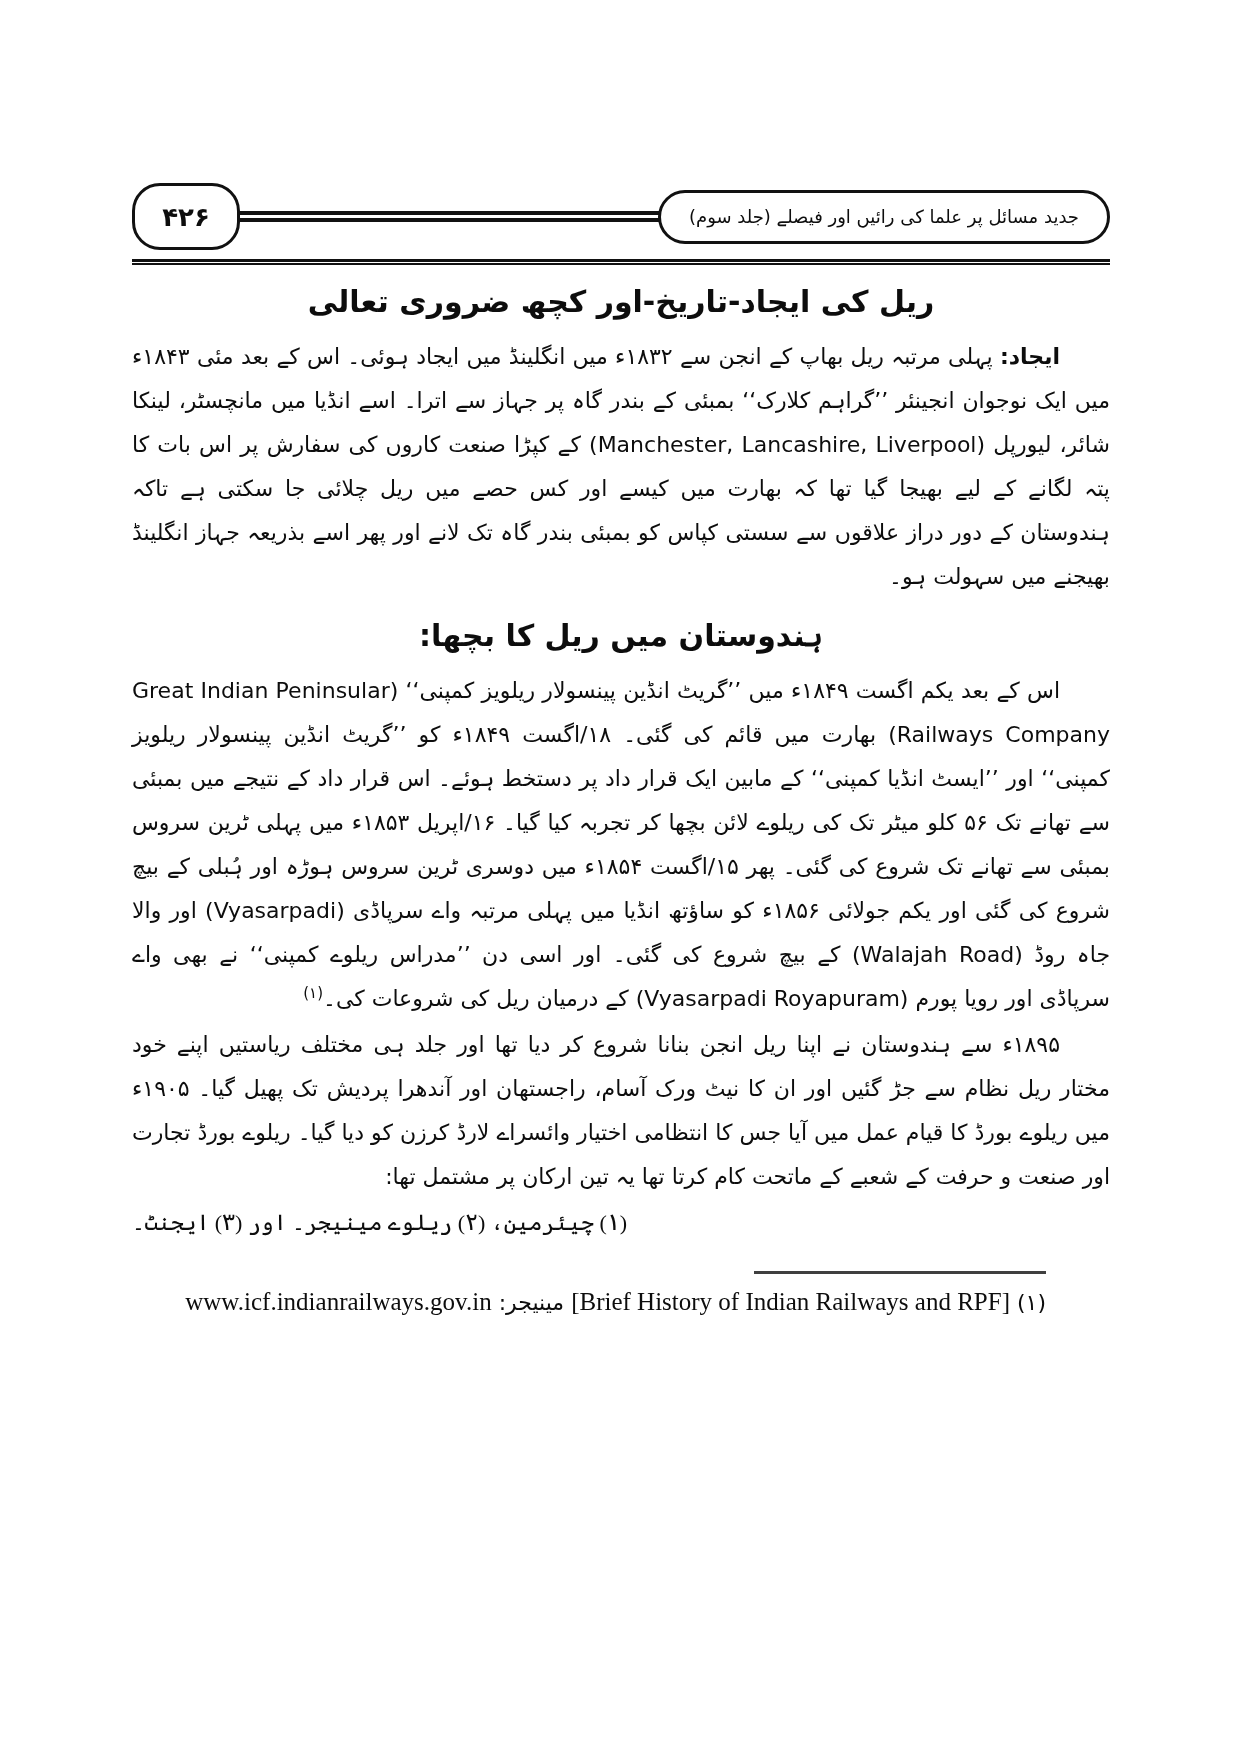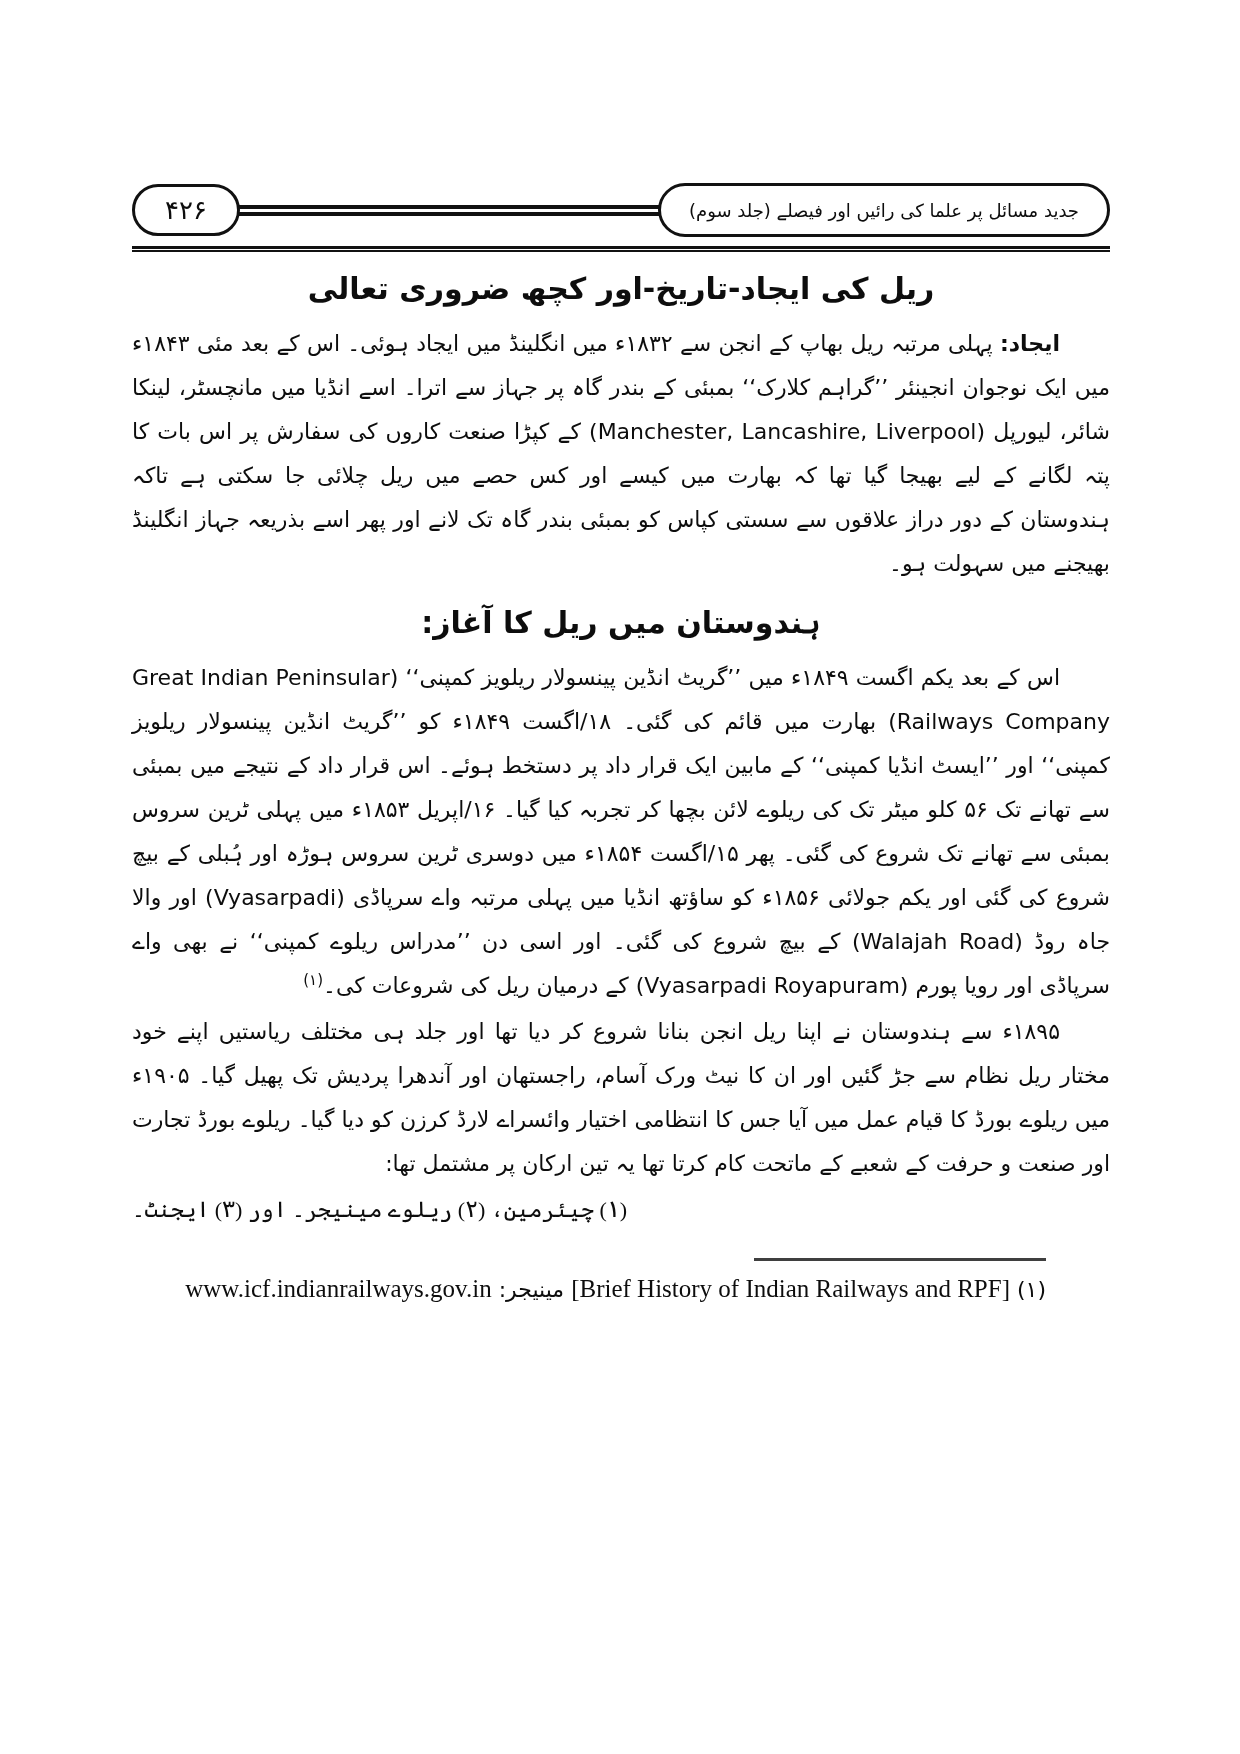--- a/index.html
+++ b/index.html
@@ -26,23 +26,23 @@
     border: 3px solid #111;
     border-radius: 28px;
     background: #fff;
     display: flex;
     align-items: center;
     justify-content: center;
     box-sizing: border-box;
   }
   .pill-num {
     min-width: 108px;
-    height: 52px;
+    height: 67px;
     font-size: 26px;
-    font-weight: normal;
+    font-weight: bold;
     padding: 0 14px;
     text-align: right;
   }
   .pill-title {
     height: 54px;
     font-size: 18px;
     padding: 2px 28px;
     white-space: nowrap;
   }
   .connector {
@@ -132,21 +132,21 @@
     </div>
     <div class="double-rule"></div>
 
     <div class="body-text">
 
 
       <h2 class="sec-heading">ریل کی ایجاد-تاریخ-اور کچھ ضروری تعالی</h2>
 
       <p class="para"><span class="lead">ایجاد:</span> <span>پہلی مرتبہ ریل بھاپ کے انجن سے ۱۸۳۲ء میں انگلینڈ میں ایجاد ہوئی۔ اس کے بعد مئی ۱۸۴۳ء میں ایک نوجوان انجینئر ’’گراہم کلارک‘‘ بمبئی کے بندر گاہ پر جہاز سے اترا۔ اسے انڈیا میں مانچسٹر، لینکا شائر، لیورپل (Manchester, Lancashire, Liverpool) کے کپڑا صنعت کاروں کی سفارش پر اس بات کا پتہ لگانے کے لیے بھیجا گیا تھا کہ بھارت میں کیسے اور کس حصے میں ریل چلائی جا سکتی ہے تاکہ ہندوستان کے دور دراز علاقوں سے سستی کپاس کو بمبئی بندر گاہ تک لانے اور پھر اسے بذریعہ جہاز انگلینڈ بھیجنے میں سہولت ہو۔</span></p>
 
-      <h2 class="sec-heading">ہندوستان میں ریل کا آغاز:</h2>
+      <h2 class="sec-heading">ہندوستان میں ریل کا بچھا:</h2>
 
       <p class="para"><span>اس کے بعد یکم اگست ۱۸۴۹ء میں ’’گریٹ انڈین پینسولار ریلویز کمپنی‘‘ (Great Indian Peninsular Railways Company) بھارت میں قائم کی گئی۔ ۱۸/اگست ۱۸۴۹ء کو ’’گریٹ انڈین پینسولار ریلویز کمپنی‘‘ اور ’’ایسٹ انڈیا کمپنی‘‘ کے مابین ایک قرار داد پر دستخط ہوئے۔ اس قرار داد کے نتیجے میں بمبئی سے تھانے تک ۵۶ کلو میٹر تک کی ریلوے لائن بچھا کر تجربہ کیا گیا۔ ۱۶/اپریل ۱۸۵۳ء میں پہلی ٹرین سروس بمبئی سے تھانے تک شروع کی گئی۔ پھر ۱۵/اگست ۱۸۵۴ء میں دوسری ٹرین سروس ہوڑہ اور ہُبلی کے بیچ شروع کی گئی اور یکم جولائی ۱۸۵۶ء کو ساؤتھ انڈیا میں پہلی مرتبہ واے سرپاڈی (Vyasarpadi) اور والا جاہ روڈ (Walajah Road) کے بیچ شروع کی گئی۔ اور اسی دن ’’مدراس ریلوے کمپنی‘‘ نے بھی واے سرپاڈی اور رویا پورم (Vyasarpadi Royapuram) کے درمیان ریل کی شروعات کی۔</span><span class="fn-ref">(۱)</span></p>
 
 
       <p class="para">۱۸۹۵ء سے ہندوستان نے اپنا ریل انجن بنانا شروع کر دیا تھا اور جلد ہی مختلف ریاستیں اپنے خود مختار ریل نظام سے جڑ گئیں اور ان کا نیٹ ورک آسام، راجستھان اور آندھرا پردیش تک پھیل گیا۔ ۱۹۰۵ء میں ریلوے بورڈ کا قیام عمل میں آیا جس کا انتظامی اختیار وائسراے لارڈ کرزن کو دیا گیا۔ ریلوے بورڈ تجارت اور صنعت و حرفت کے شعبے کے ماتحت کام کرتا تھا یہ تین ارکان پر مشتمل تھا:</p>
 
       <p class="list-line">(۱) چیئرمین، (۲) ریلوے مینیجر۔ اور (۳) ایجنٹ۔</p>
 
 
     </div>

